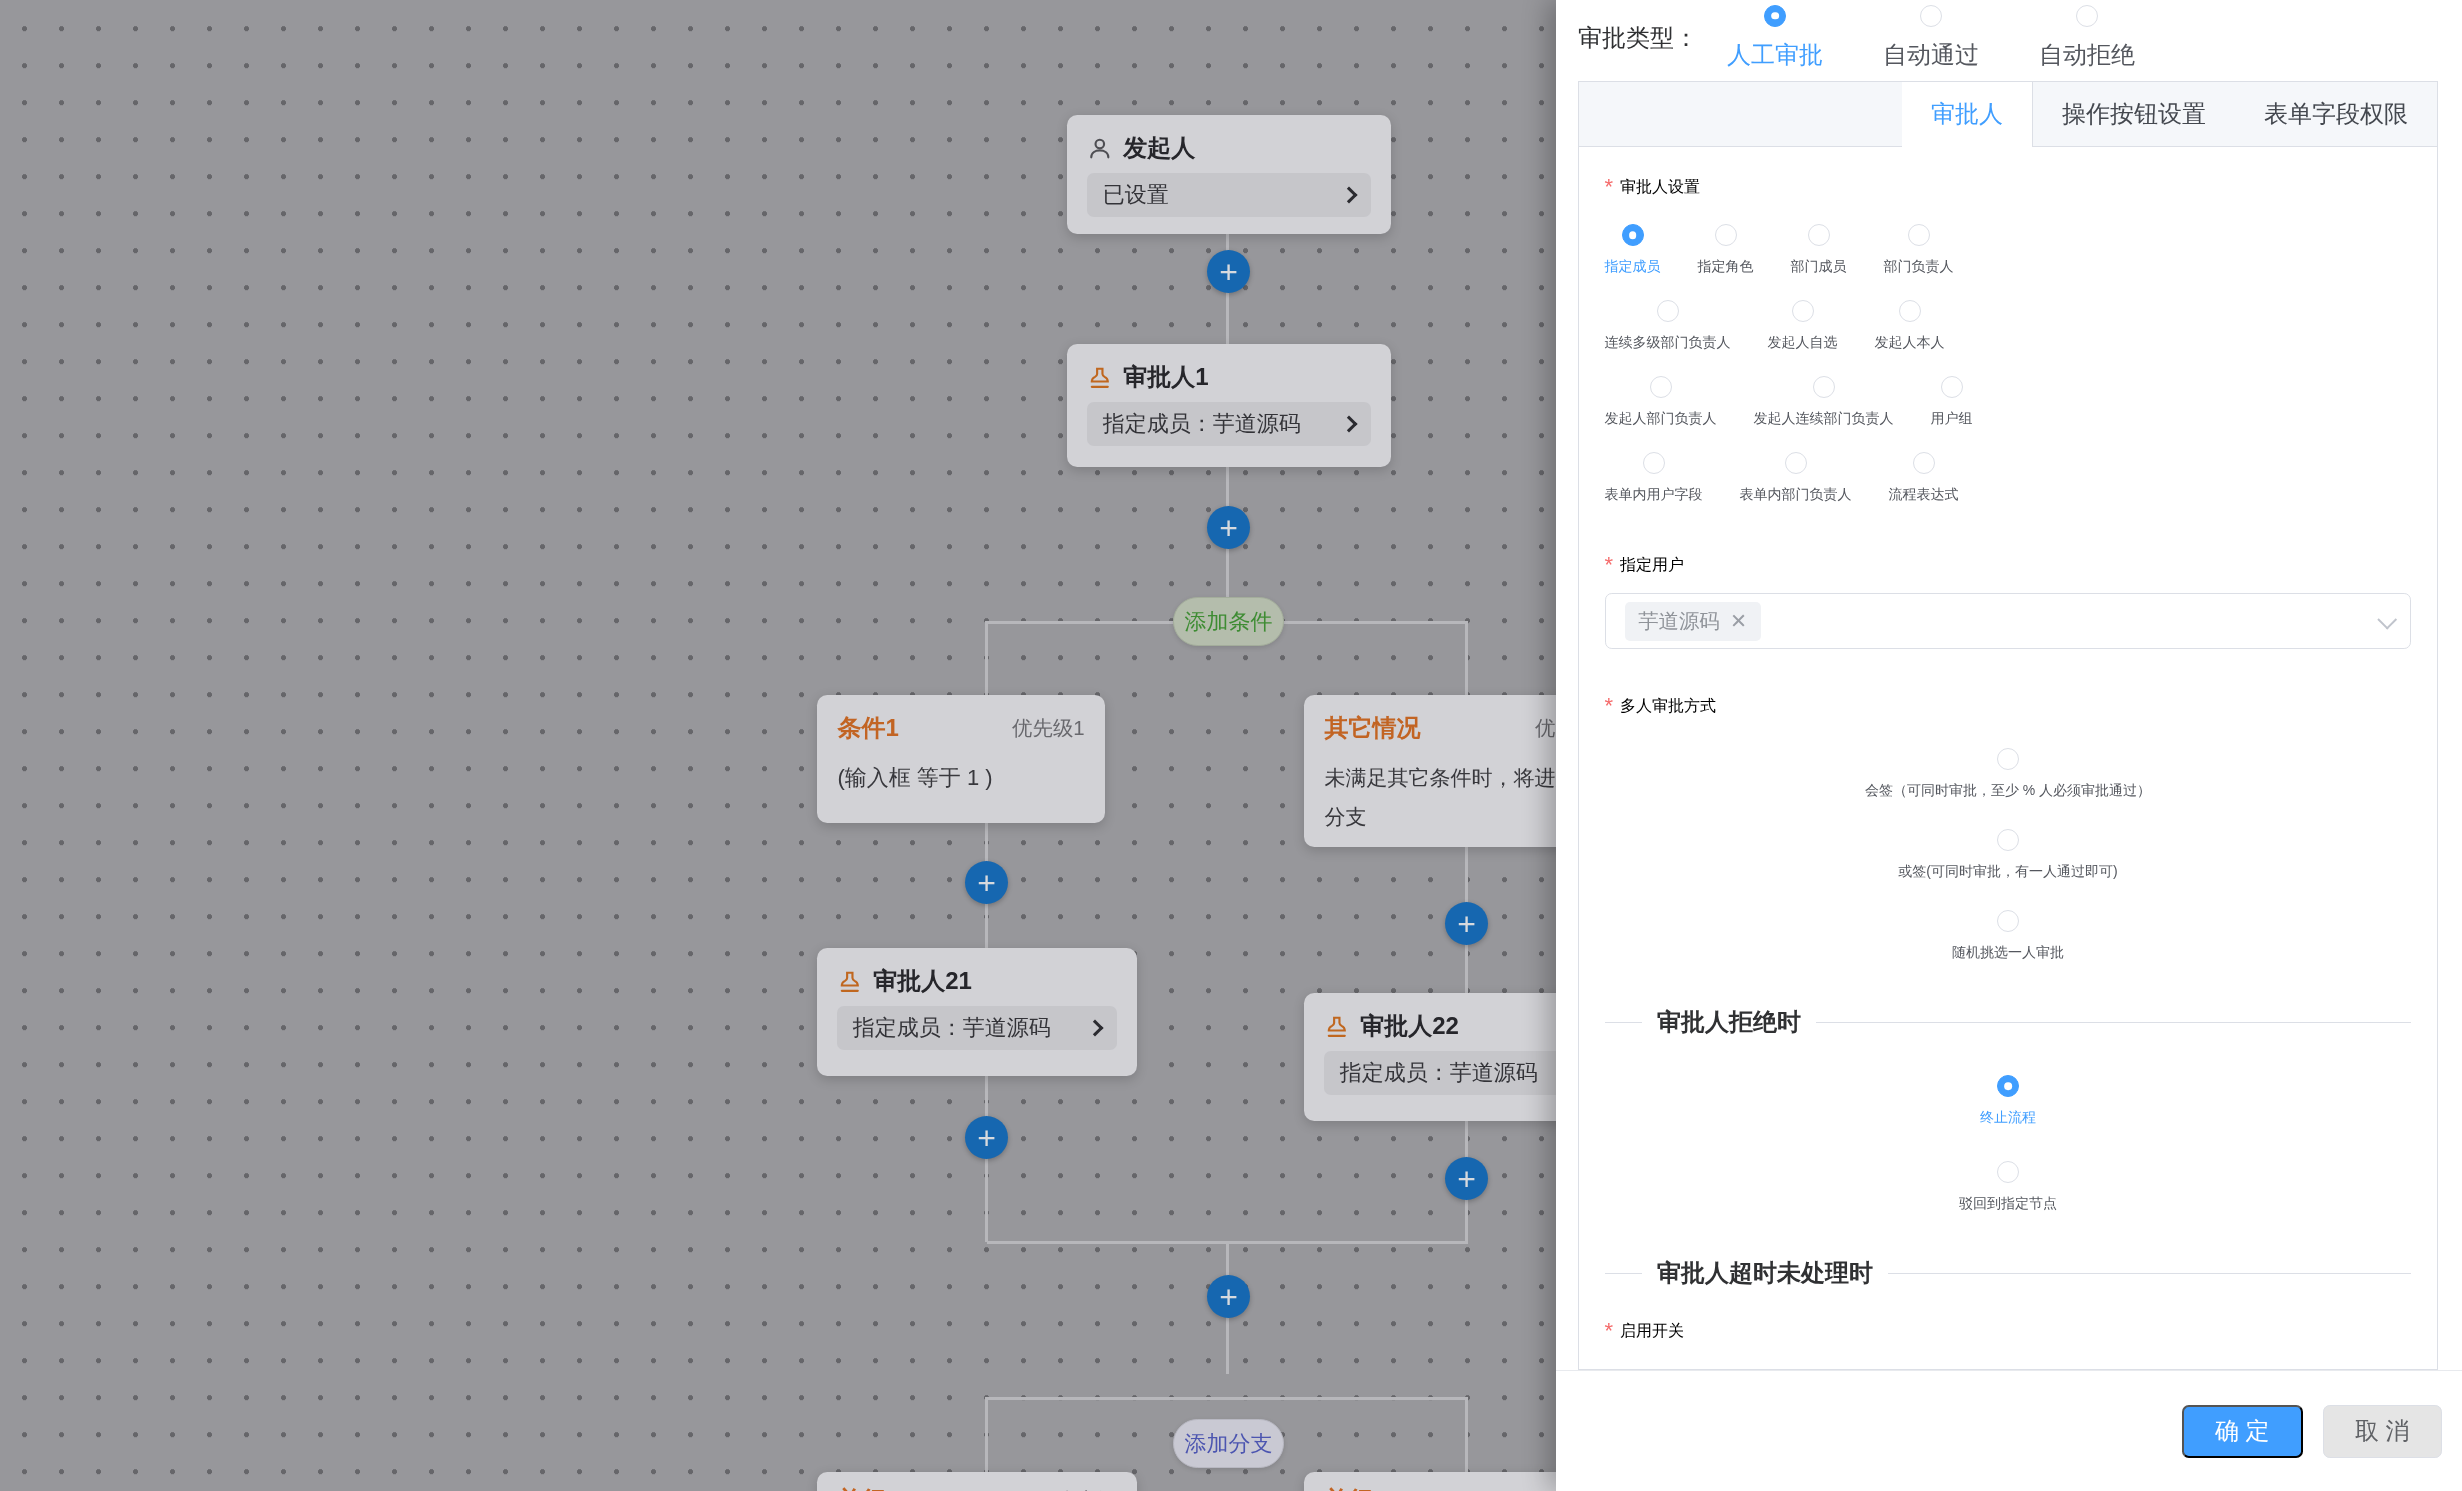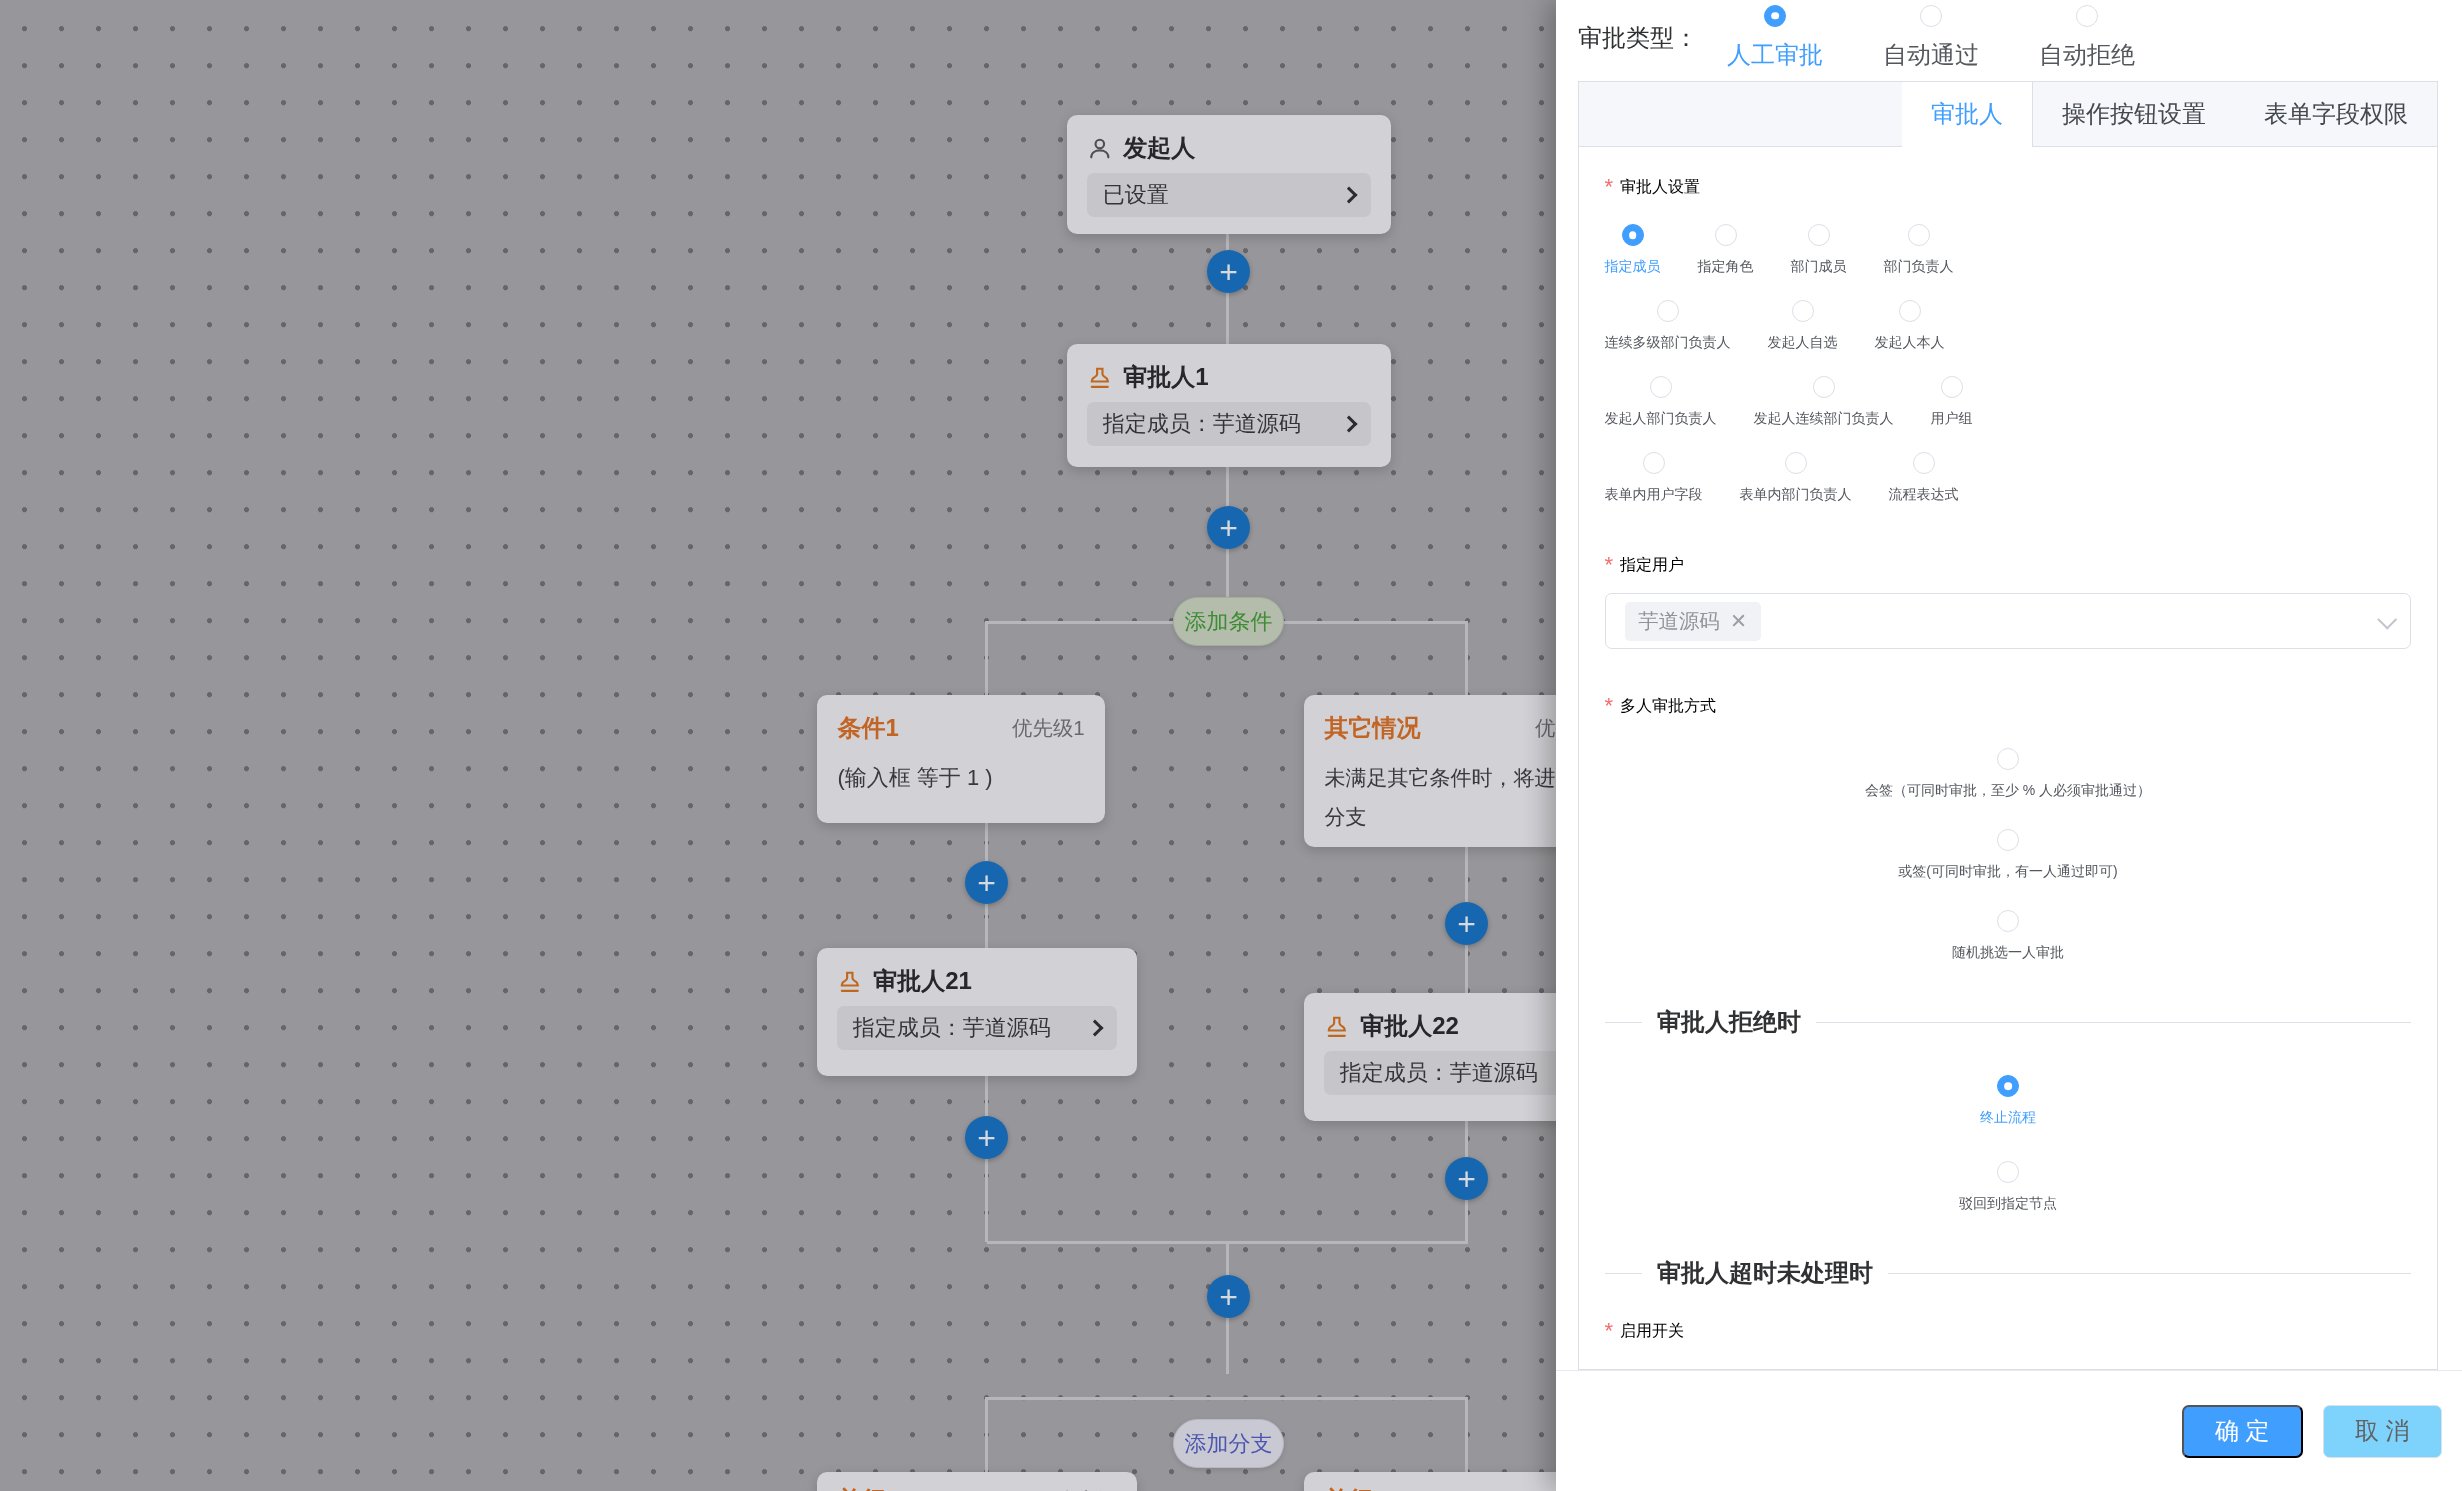--- a/index.html
+++ b/index.html
@@ -96,21 +96,21 @@
     position:relative; }
   .switch-thumb { position:absolute; left:3.4px; top:3.4px; width:27px; height:27px;
     border-radius:50%; background:#fff; box-shadow:0 0.9px 3.4px rgba(0,0,0,0.25); }
 
   .drawer-footer { position:absolute; left:0; right:0; bottom:0; height:121px;
     border-top:1.7px solid #e8eaee; background:#fff; display:flex; align-items:center;
     justify-content:flex-end; gap:20.4px; padding-right:20.4px; }
   .btn { height:53px; border-radius:6.8px; font-size:24px; display:flex;
     align-items:center; justify-content:center; padding:0 31px; white-space:nowrap; }
   .btn-primary { background:#409eff; color:#fff; }
-  .btn-default { background:#7dd3fc; color:#606266; border:1.7px solid #dcdfe6; }
+  .btn-default { background:#e5e5e5; color:#606266; border:1.7px solid #dcdfe6; }
 </style>
 </head>
 <body>
 
 <div class="canvas">
 
   <div class="cline" style="left:1226px;top:205px;width:2.6px;height:139px;"></div>
   <div class="cline" style="left:1226px;top:465px;width:2.6px;height:134px;"></div>
   <div class="cline" style="left:987px;top:621px;width:481px;height:2.6px;"></div>
   <div class="cline" style="left:985px;top:621px;width:2.6px;height:74px;"></div>

